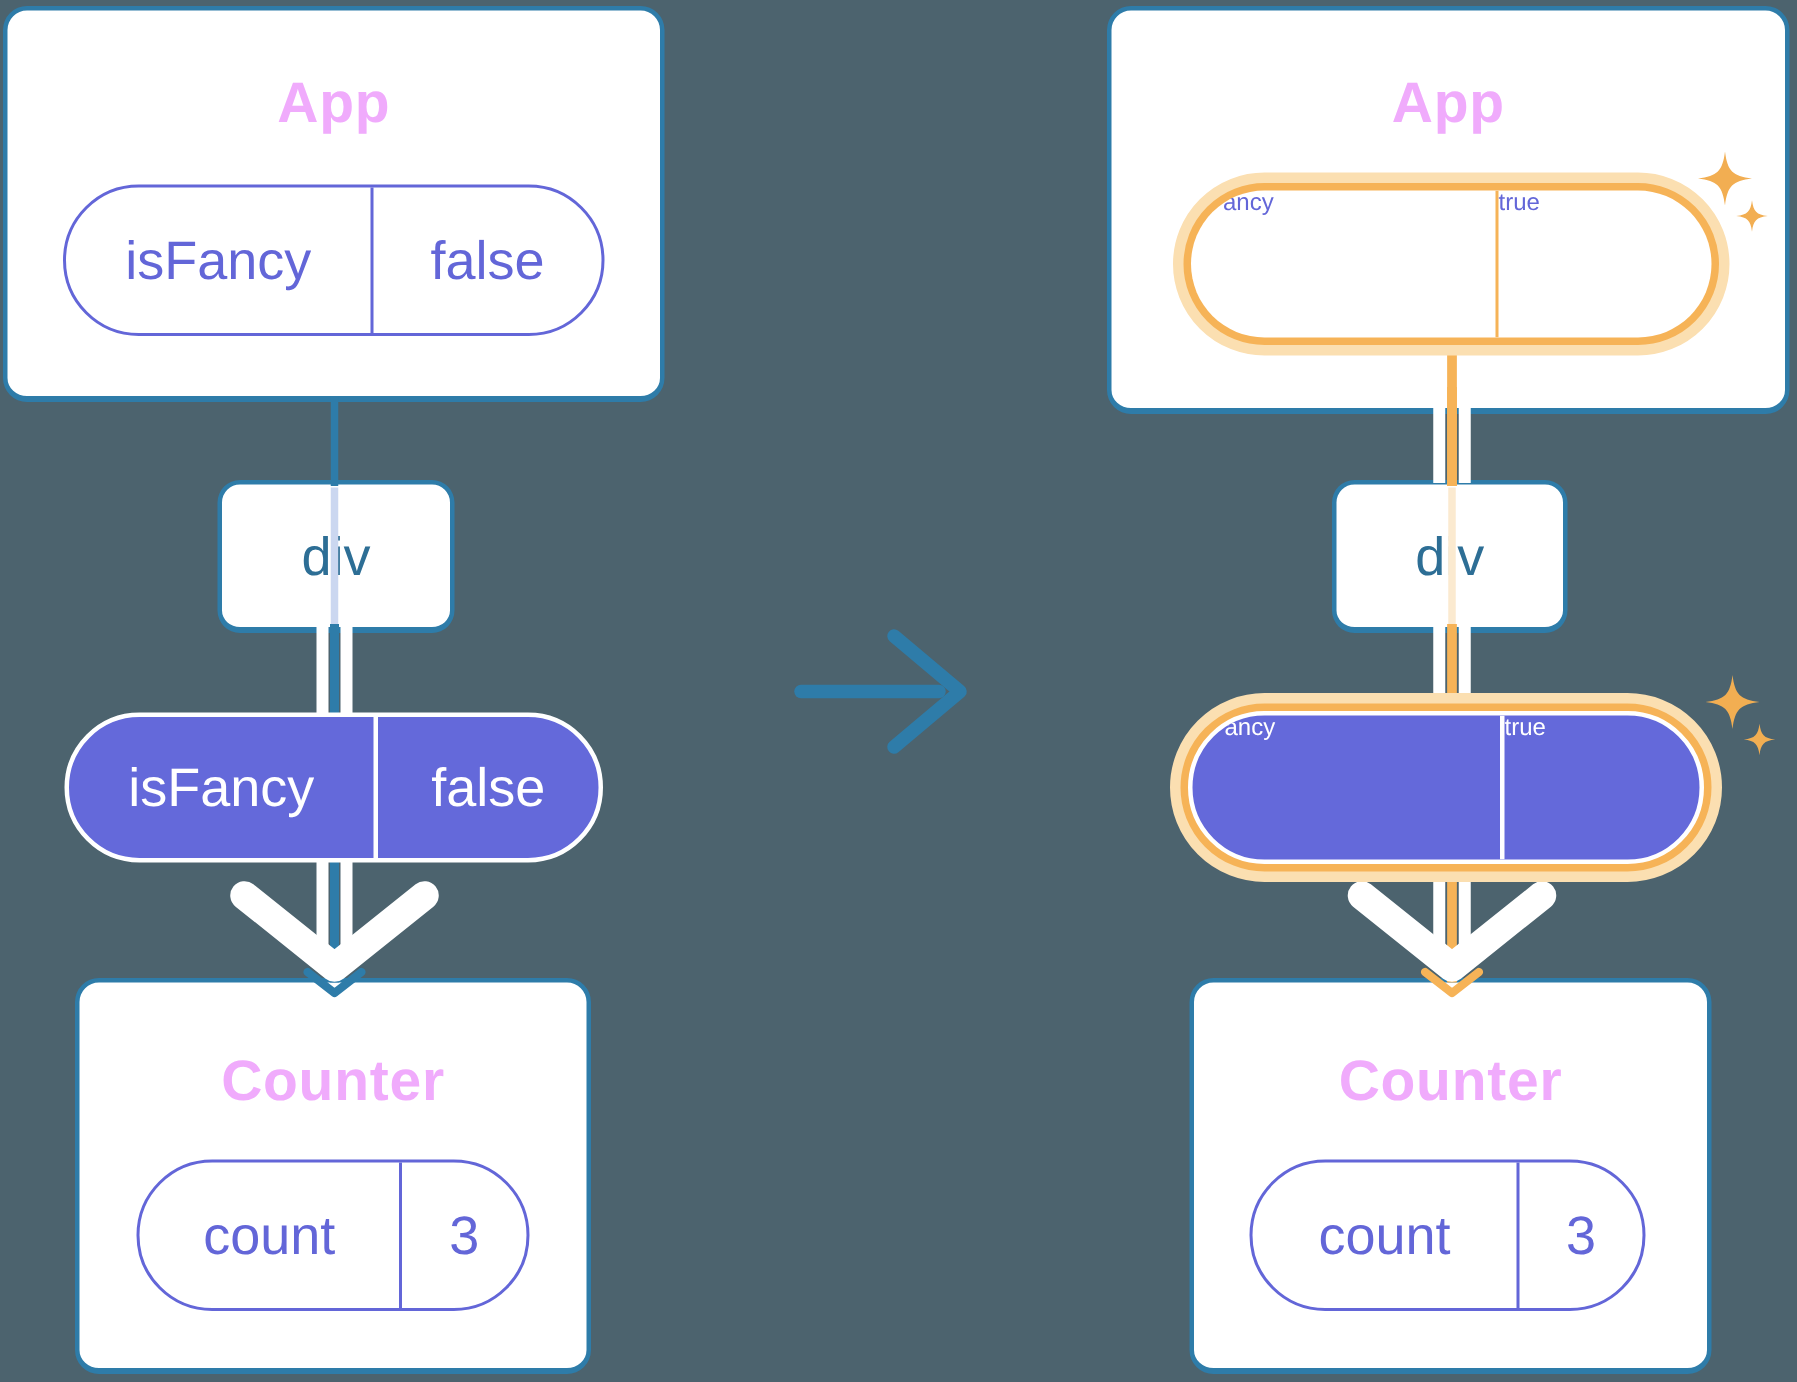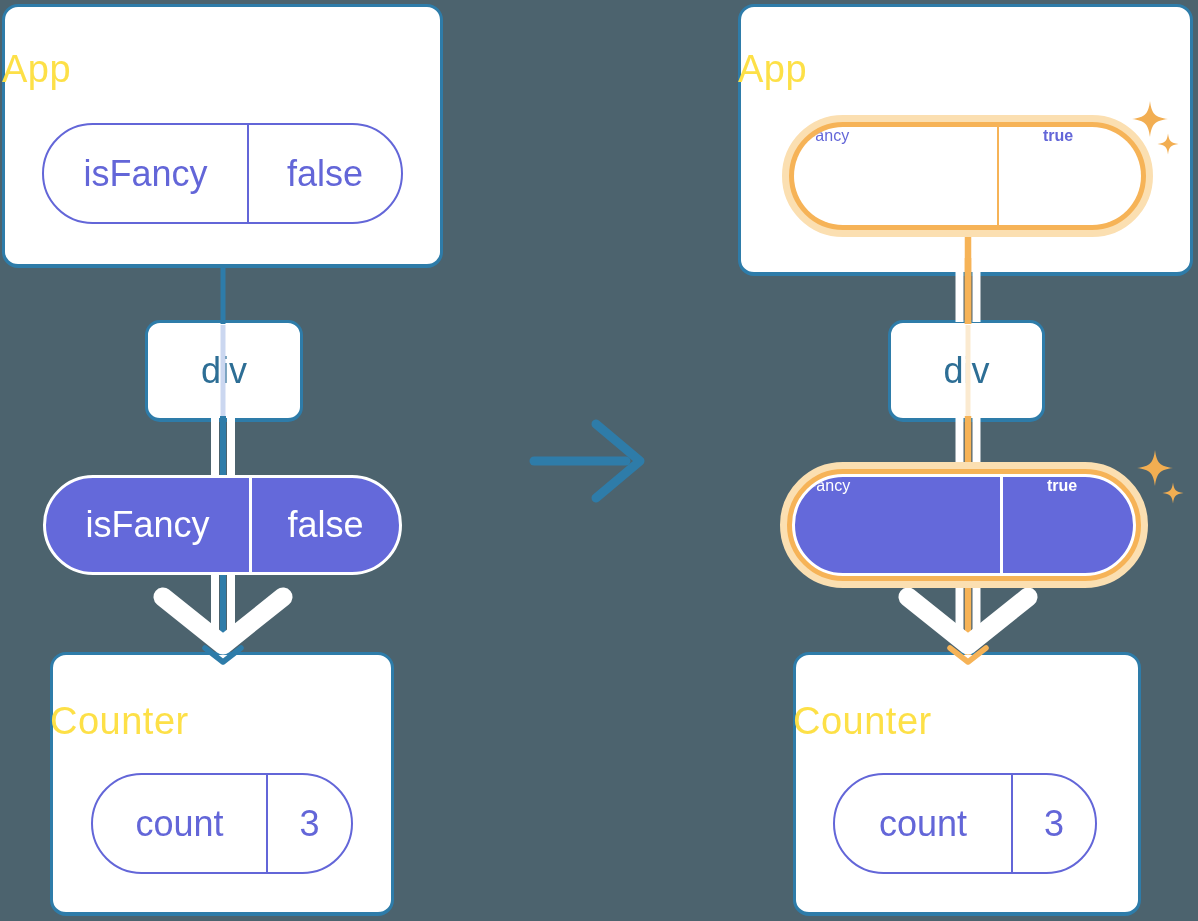--- a/index.html
+++ b/index.html
@@ -14,22 +14,22 @@
   .card{
     position:absolute;background:#FFFFFF;border:3px solid #2E7CA9;
     border-bottom-width:4px;border-radius:16px;box-sizing:border-box;z-index:1;
   }
   .divbox{
     position:absolute;background:#FFFFFF;border:3px solid #2E7CA9;
     border-bottom-width:4px;border-radius:15px;box-sizing:border-box;z-index:1;
     display:flex;align-items:center;justify-content:center;
   }
   .card-title{
-    position:absolute;color:#fde047;font-size:38px;
-    font-weight:400;letter-spacing:.5px;z-index:1;
+    position:absolute;text-align:center;color:#f0abfc;font-size:38px;
+    font-weight:700;letter-spacing:.5px;z-index:1;
   }
   .divbox .boxlabel{color:#2D6E95;font-size:36px;font-weight:500;}
 
   
   .pill{
     position:absolute;box-sizing:border-box;border-radius:999px;z-index:3;
     display:flex;align-items:stretch;
   }
   .pill .seg{
     display:flex;align-items:center;justify-content:center;
@@ -47,21 +47,21 @@
   .ring-inner-white{
     flex:1;background:#FFFFFF;border-radius:999px;display:flex;align-items:stretch;
     overflow:hidden;color:#6366D8;
   }
   .ring-inner-white .seg-r{border-left:2px solid #F6B357;}
   .ring-inner-purple{
     flex:1;background:#6469DA;border:3px solid #FFFFFF;border-radius:999px;
     display:flex;align-items:stretch;overflow:hidden;color:#FFFFFF;box-sizing:border-box;
   }
   .ring-inner-purple .seg-r{border-left:3px solid #FFFFFF;}
-  .bold{font-weight:700;padding-left:44px;}
+  .bold{font-weight:400;}
 
   
   .lines{position:absolute;left:0;top:0;z-index:2;}
 </style>
 </head>
 <body>
 
 <div class="stage">
 
   <div class="card" style="left:2px;top:4px;width:441px;height:264px;"></div>

